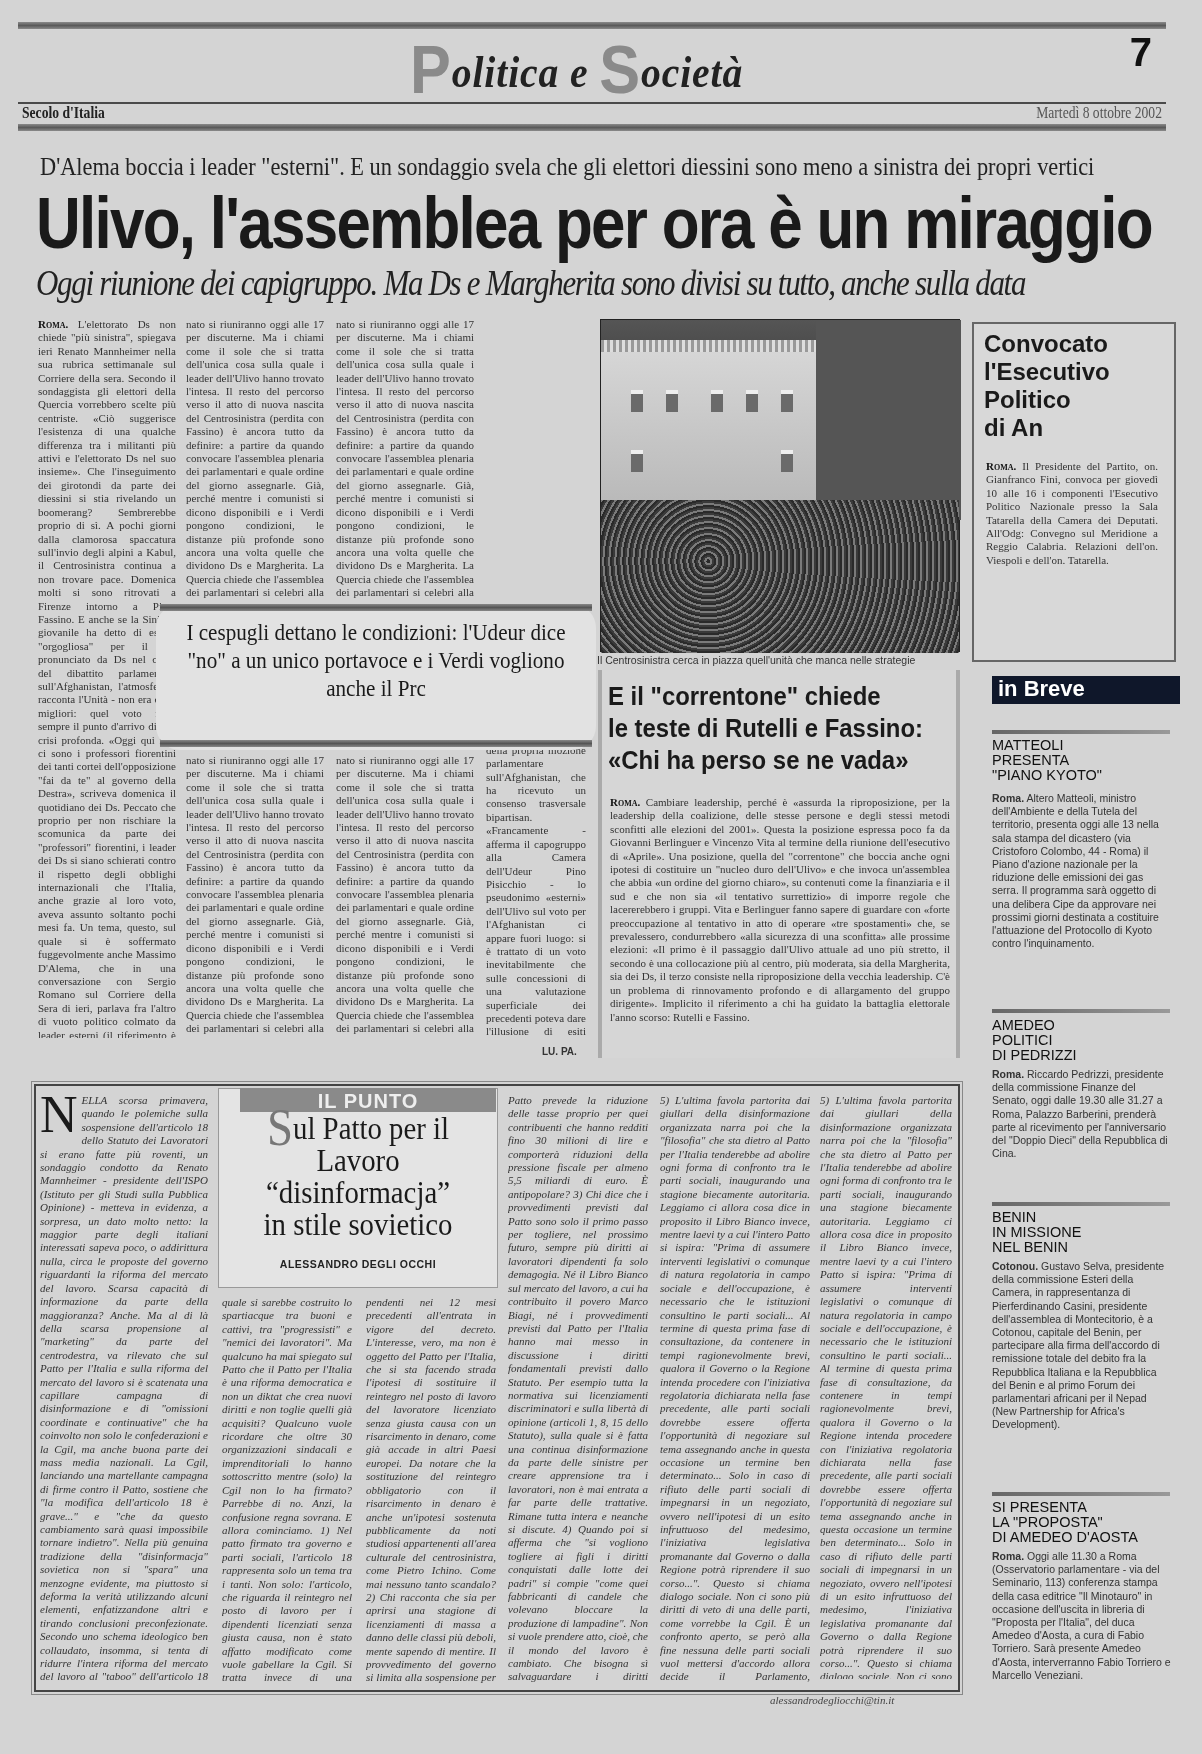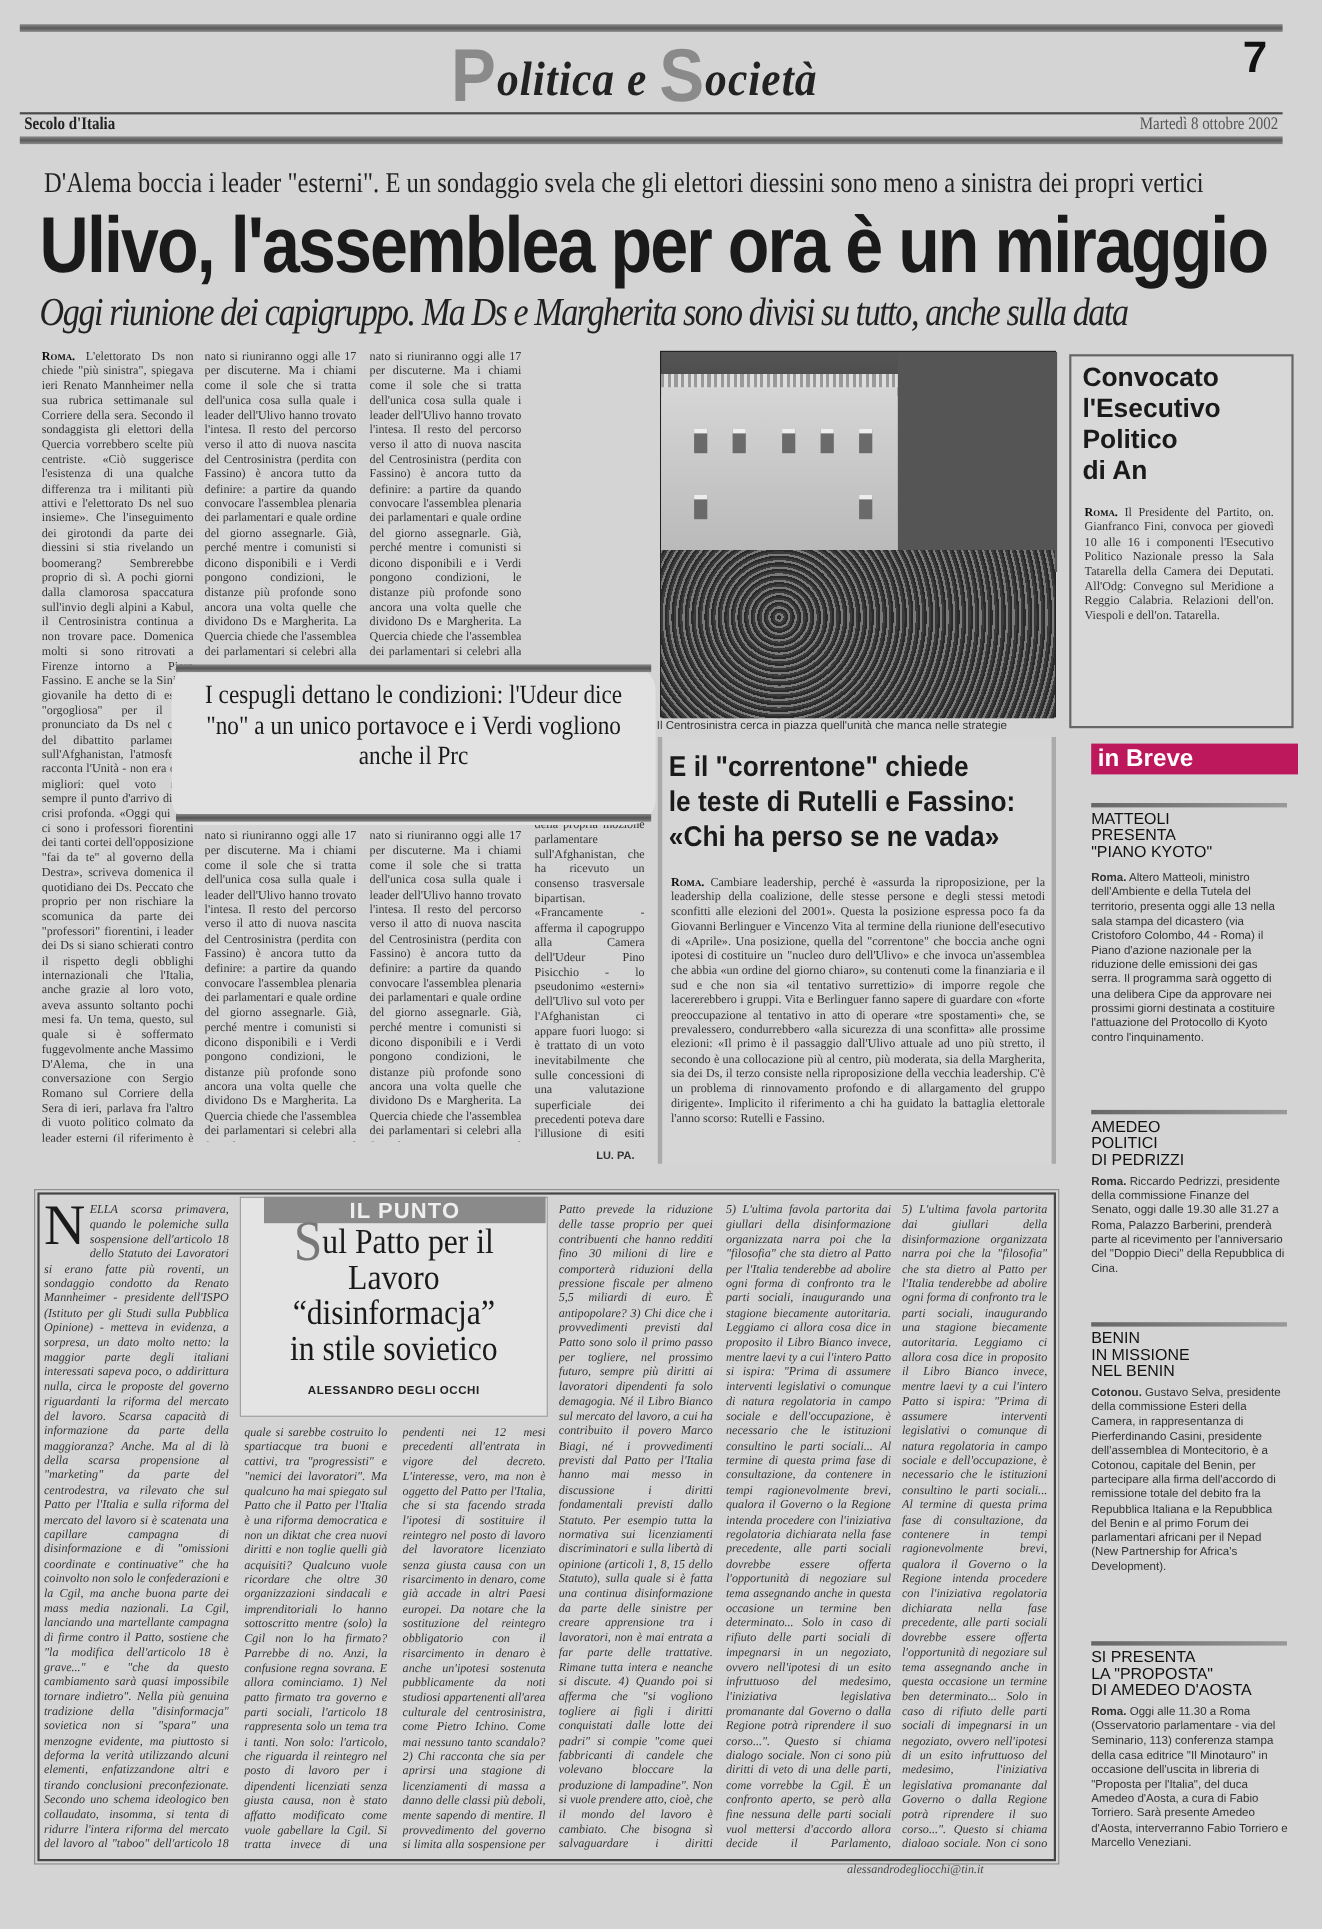--- a/index.html
+++ b/index.html
@@ -46,21 +46,21 @@
   .pull .bar { position:absolute; left:4px; width:432px; height:7px; background:linear-gradient(#888,#555,#888); }
   .pull .txt { position:absolute; left:0; top:14px; width:440px; text-align:center; font-size:24px; line-height:28px; color:#1a1a1a; transform:scaleX(0.88); }
 
   
   .corr-box { position:absolute; left:598px; top:670px; width:362px; height:388px; border-left:4px solid #aaa; border-right:4px solid #aaa; background:#d6d6d6; }
   .corr-title { position:absolute; left:608px; top:680px; font-family:"Liberation Sans", sans-serif; font-weight:bold; font-size:26px; line-height:32px; color:#1a1a1a; white-space:nowrap; transform:scaleX(0.92); transform-origin:left; }
 
   
   .side-box { position:absolute; left:972px; top:322px; width:204px; height:340px; border:2px solid #666; background:#d8d8d8; }
   .side-title { position:absolute; left:984px; top:330px; font-family:"Liberation Sans", sans-serif; font-weight:bold; font-size:24px; line-height:28px; color:#1a1a1a; }
-  .inbreve { position:absolute; left:992px; top:676px; width:188px; height:28px; background:#be185d; }
+  .inbreve { position:absolute; left:992px; top:676px; width:188px; height:28px; background:#0f172a; }
   .inbreve span { position:absolute; left:6px; top:0; font-family:"Liberation Sans", sans-serif; font-weight:bold; font-size:22px; color:#fff; }
   .brief-bar { position:absolute; left:992px; width:178px; height:4px; background:linear-gradient(90deg,#666,#999); }
   .brief-title { position:absolute; left:992px; font-family:"Liberation Sans", sans-serif; font-weight:normal; font-size:14.5px; line-height:15px; color:#111; }
   .brief-body { position:absolute; left:992px; width:180px; font-family:"Liberation Sans", sans-serif; font-size:10.5px; line-height:13.2px; color:#333; }
 
   
   .punto-frame { position:absolute; left:34px; top:1084px; width:926px; height:608px; border:2px solid #444; outline:1px solid #888; outline-offset:2px; }
   .punto-head { position:absolute; left:218px; top:1088px; width:280px; height:200px; border:1px solid #999; background:#e4e4e4; }
   .punto-label-bar { position:absolute; left:240px; top:1088px; width:256px; height:24px; background:#8a8a8a; }
   .punto-label { position:absolute; left:240px; top:1090px; width:256px; text-align:center; font-family:"Liberation Sans", sans-serif; font-weight:bold; font-size:20px; letter-spacing:1px; color:#eee; }

